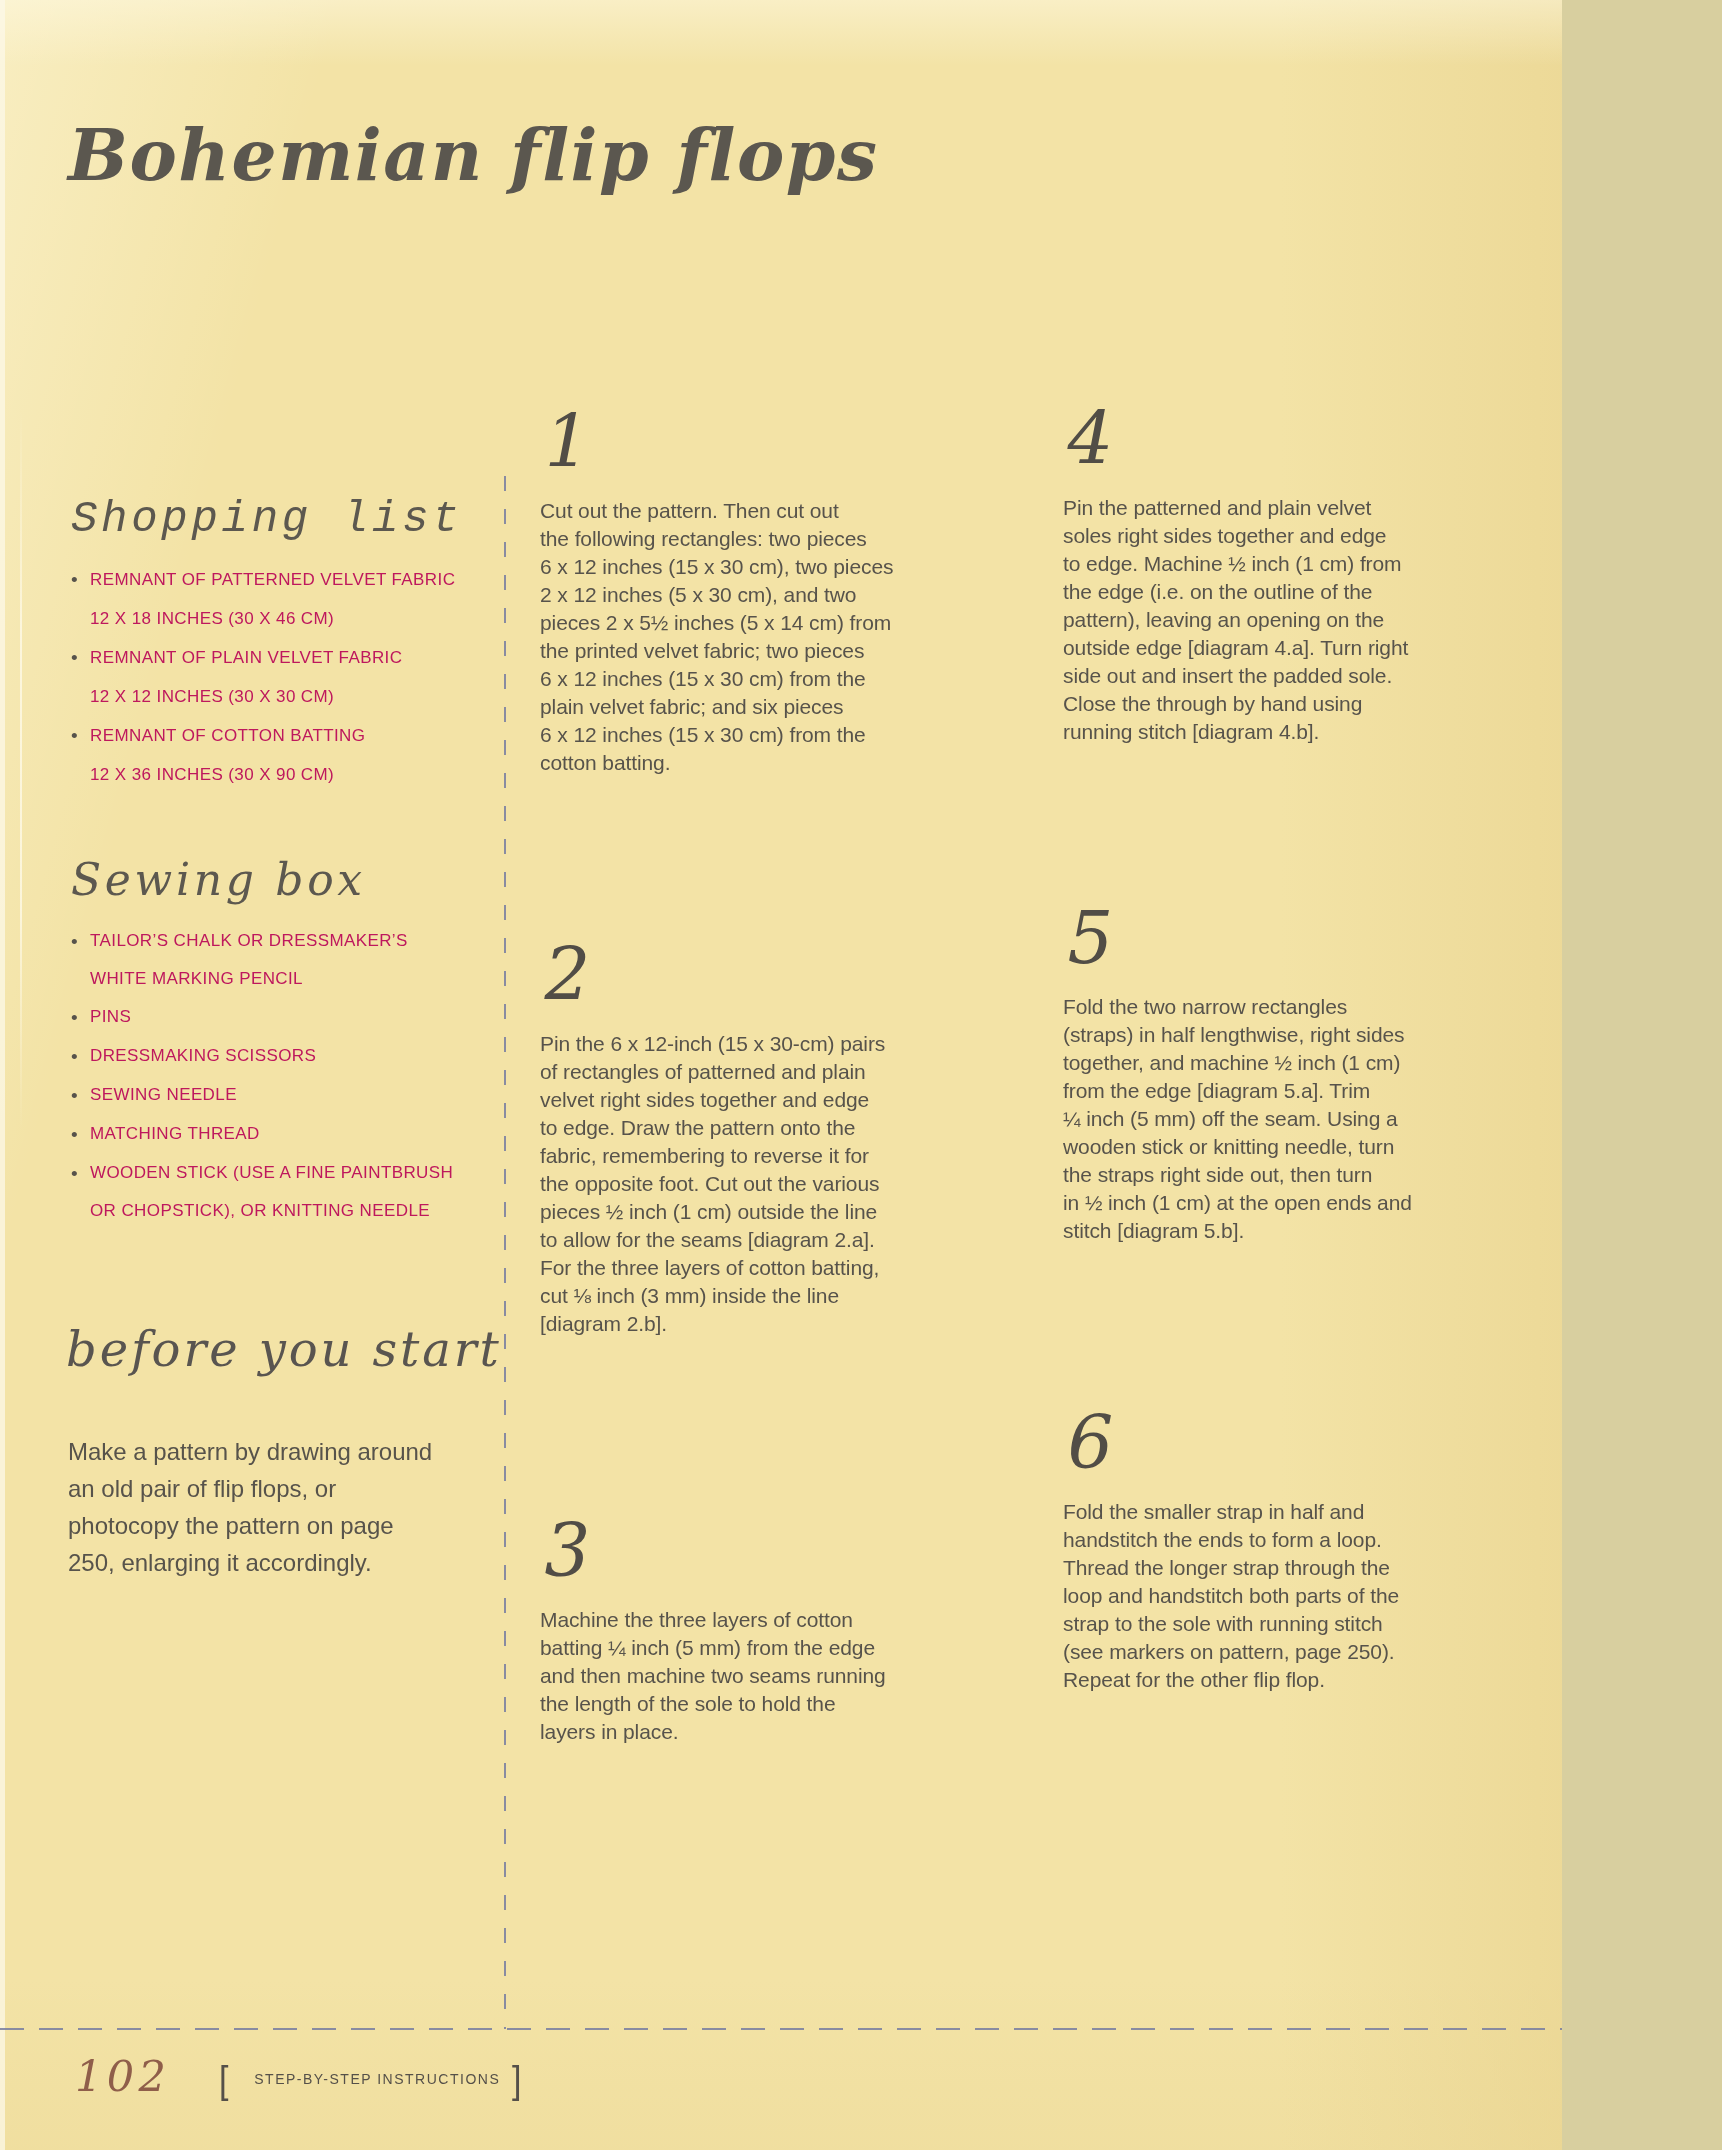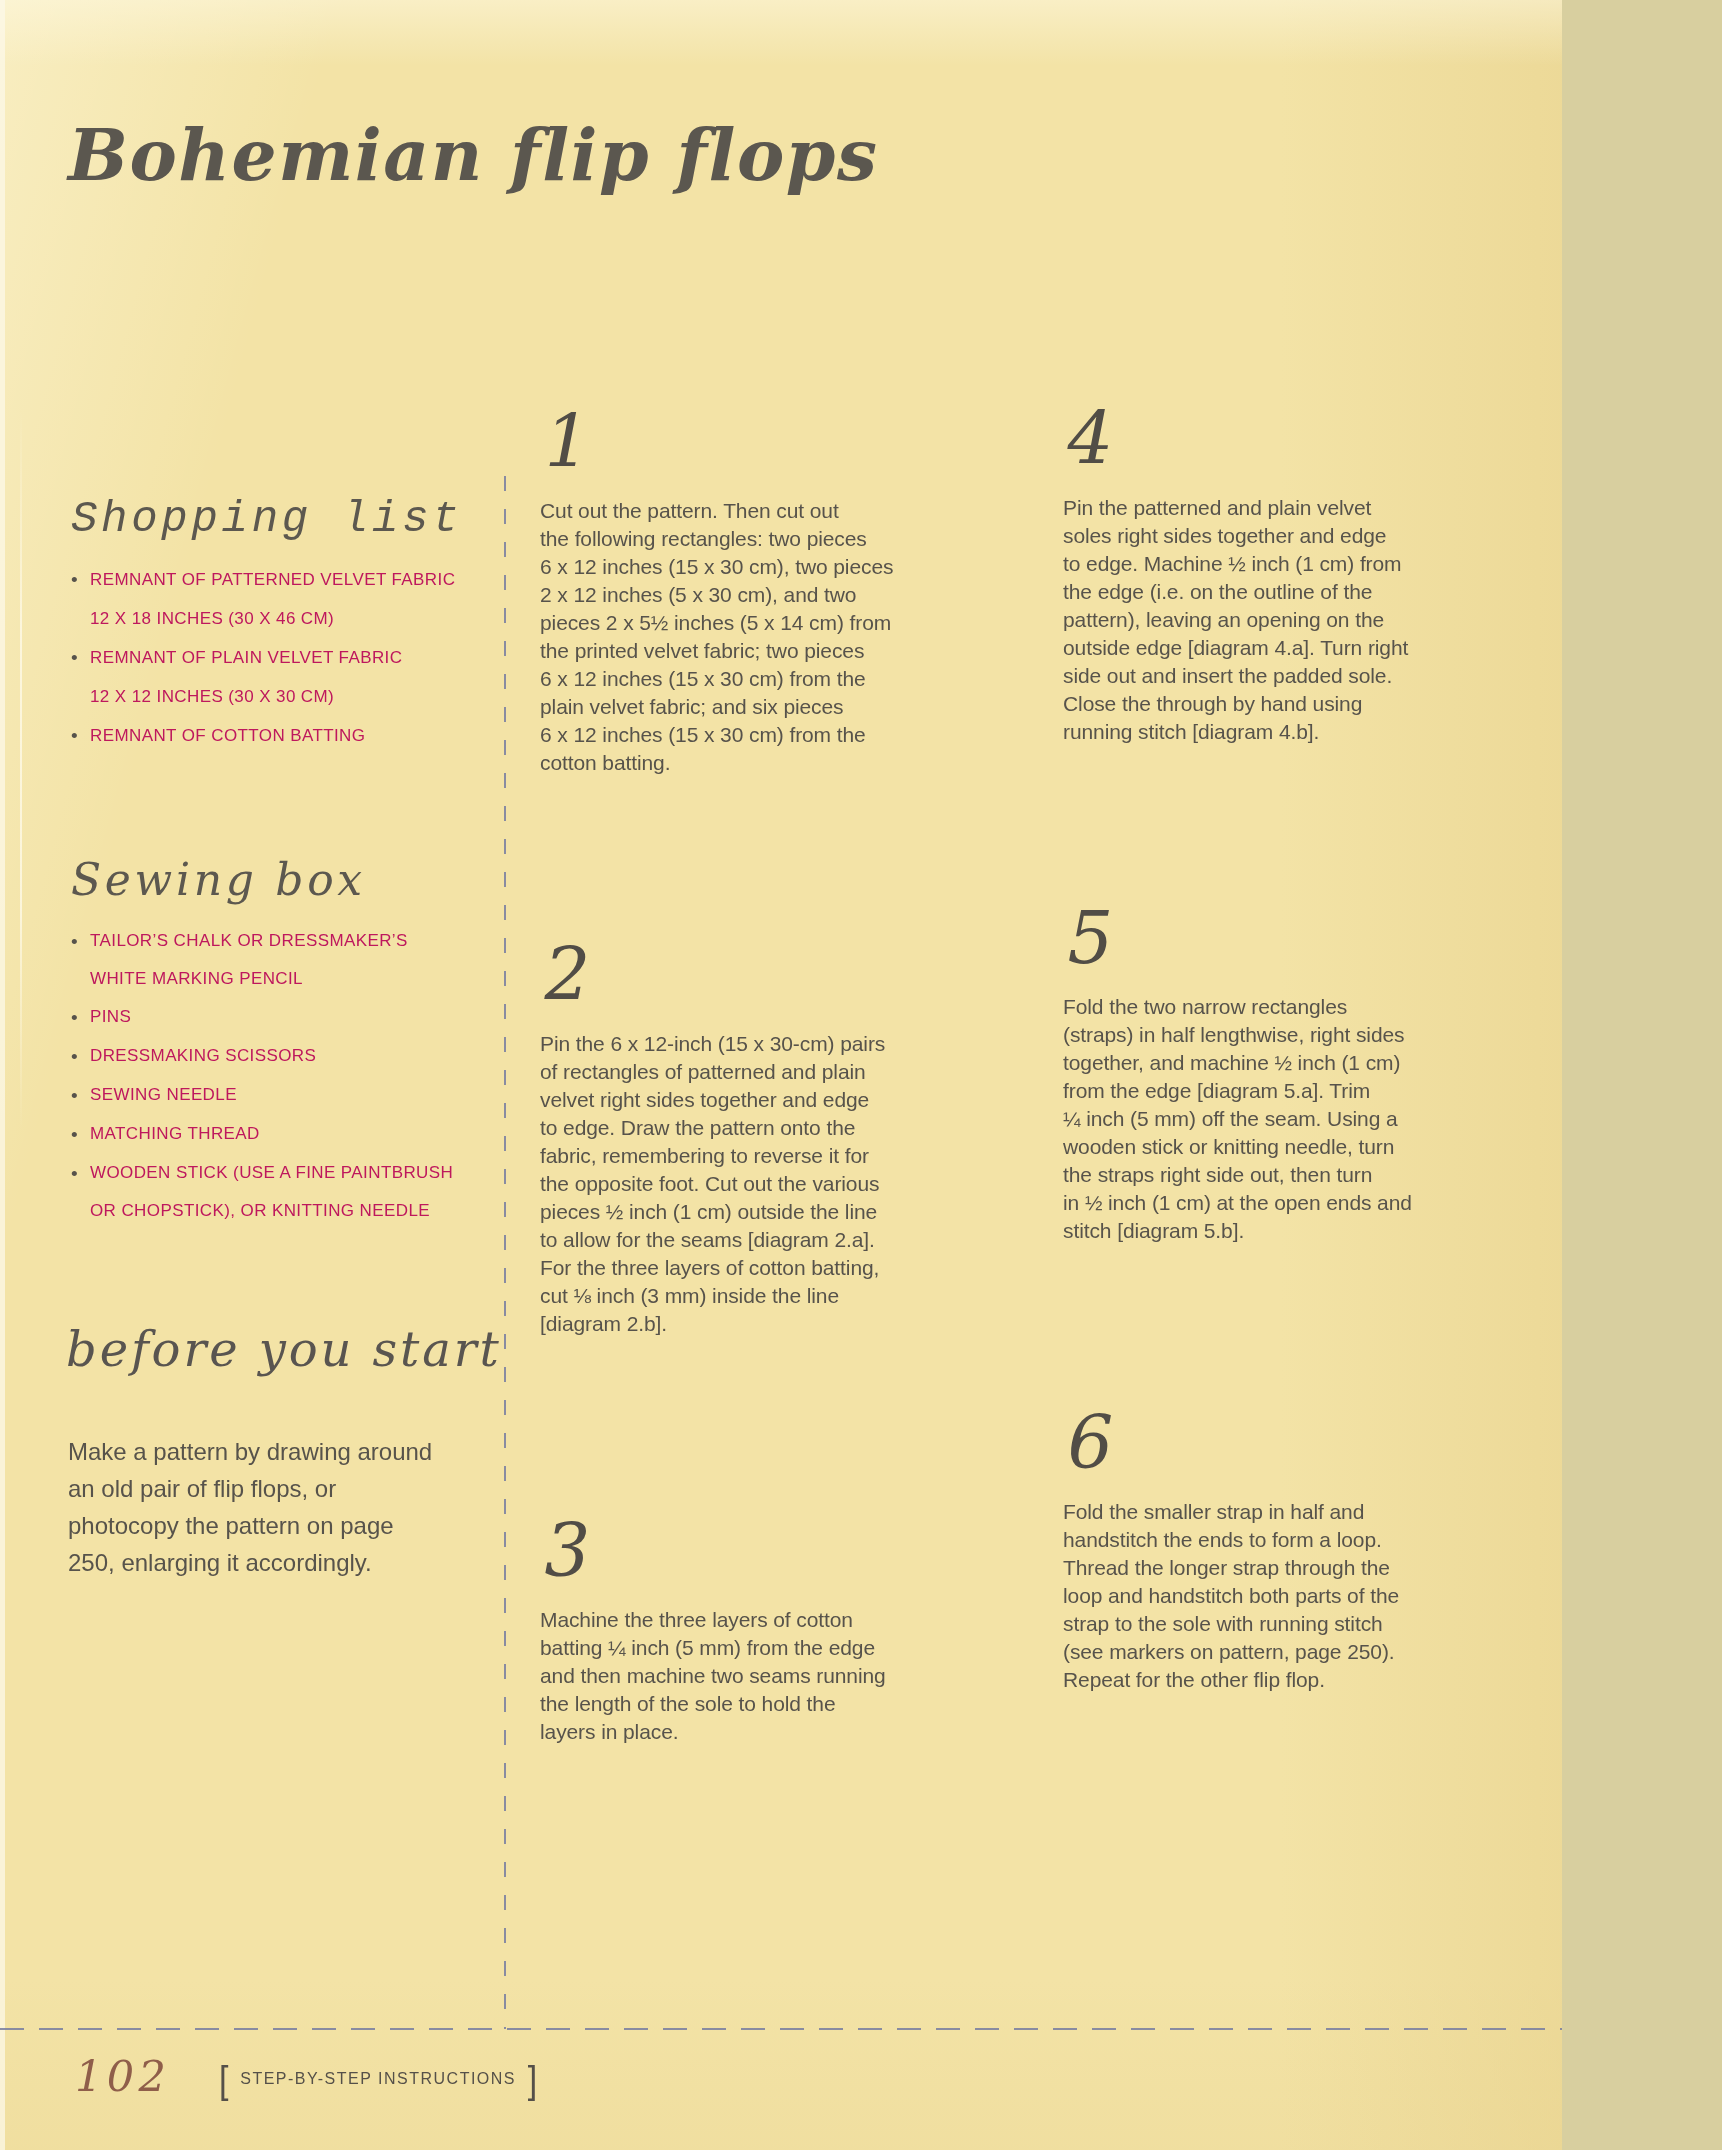--- a/index.html
+++ b/index.html
@@ -102,21 +102,21 @@
   .footer-label{
     position:absolute;left:219px;top:2057px;height:44px;
     display:flex;align-items:center;gap:11.8px;
     color:#555049;
   }
   .footer-label .bracket{
     font-size:34px;font-weight:400;line-height:34px;
     transform:scaleY(1.15);
   }
   .footer-label .label-text{
-    font-size:16px;letter-spacing:1.5px;white-space:nowrap;
+    font-size:14px;letter-spacing:1.5px;white-space:nowrap;margin-left:14px;
   }
 </style>
 </head>
 <body>
 
 <div class="page">
 
   <div class="paper-shading"></div>
   <div class="edge-strip"></div>
   <div class="crease"></div>
@@ -137,20 +137,21 @@
       <span class="bullet">•</span>
       <div class="lines caps-lines">
           <div class="tline">REMNANT OF PLAIN VELVET FABRIC</div>
           <div class="tline">12 X 12 INCHES (30 X 30 CM)</div>
         </div>
     </div>
     <div class="bullet-item">
       <span class="bullet">•</span>
       <div class="lines caps-lines">
           <div class="tline">REMNANT OF COTTON BATTING</div>
+          <div class="tline">12 X 36 INCHES (30 X 90 CM)</div>
         </div>
     </div>
   </div>
 
   <div class="script side-heading" style="top:854px;left:71px;">Sewing box</div>
 
   <div class="bullet-list sewing" style="top:922px;">
     <div class="bullet-item">
       <span class="bullet">•</span>
       <div class="lines caps-lines">

